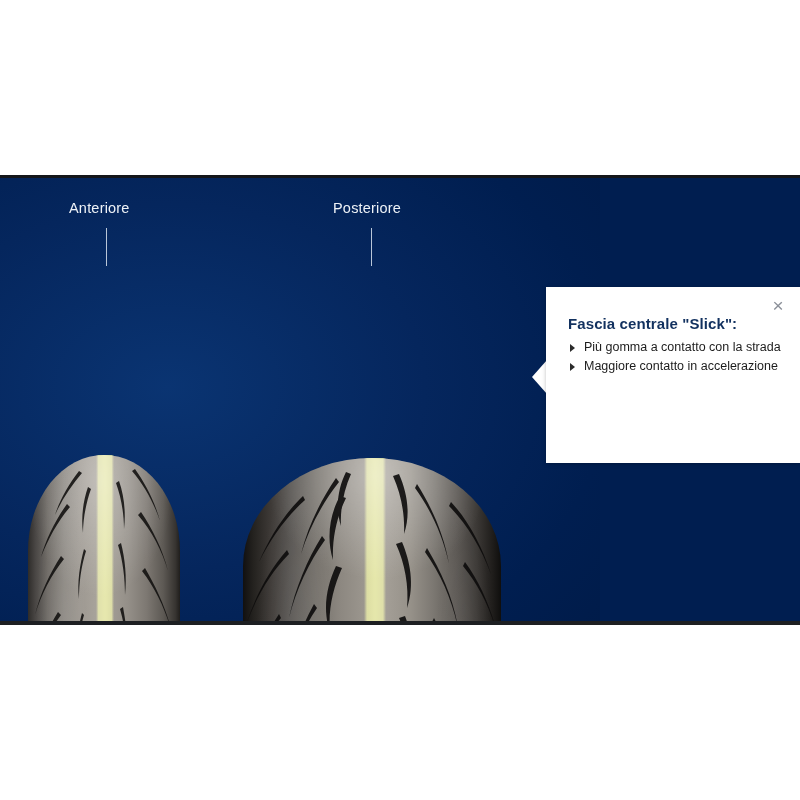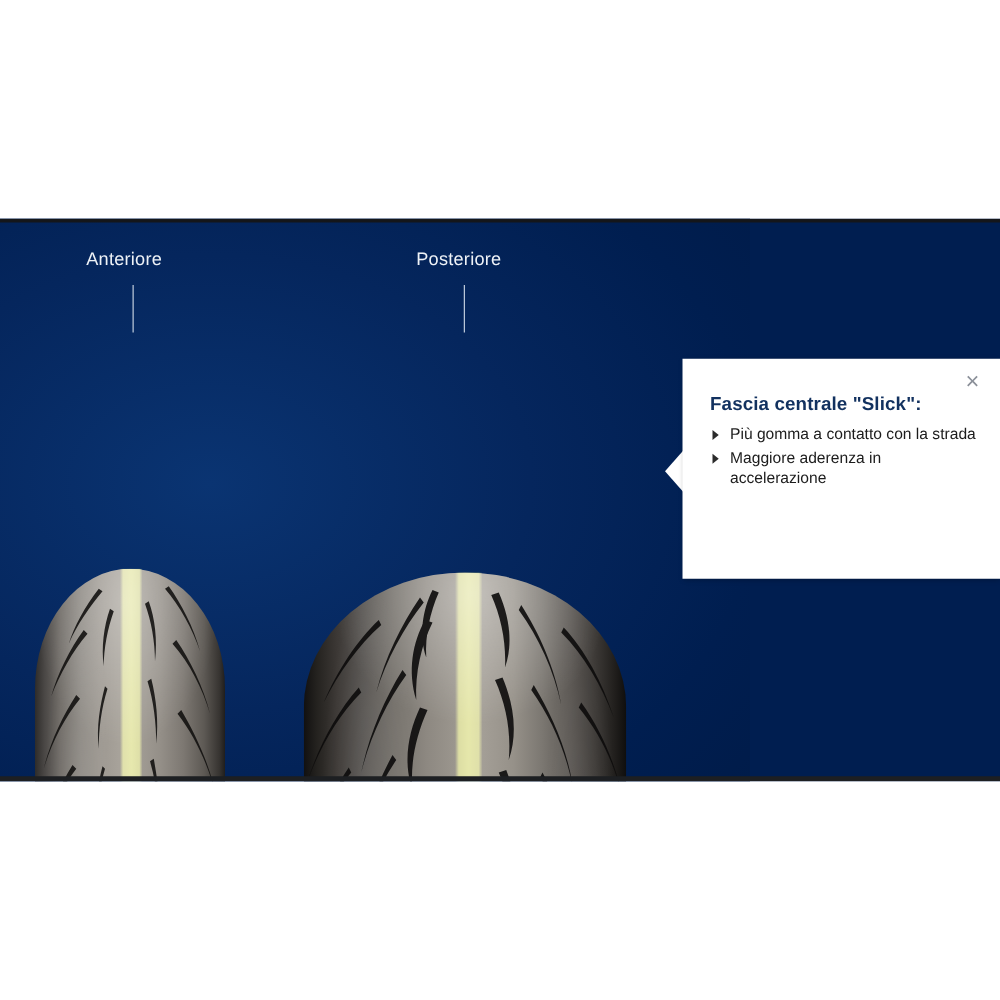--- a/index.html
+++ b/index.html
@@ -270,17 +270,17 @@
 
     <div class="panel-botline"></div>
   </div>
 
   <div class="tooltip-notch"></div>
   <div class="tooltip">
     <div class="tt-close">×</div>
     <div class="tt-title">Fascia centrale "Slick":</div>
     <ul class="tt-list">
       <li>Più gomma a contatto con la strada</li>
-      <li>Maggiore aderenza in accelerazione</li>
+      <li>Maggiore contatto in accelerazione</li>
     </ul>
   </div>
 
 </div>
 
 </body></html>

